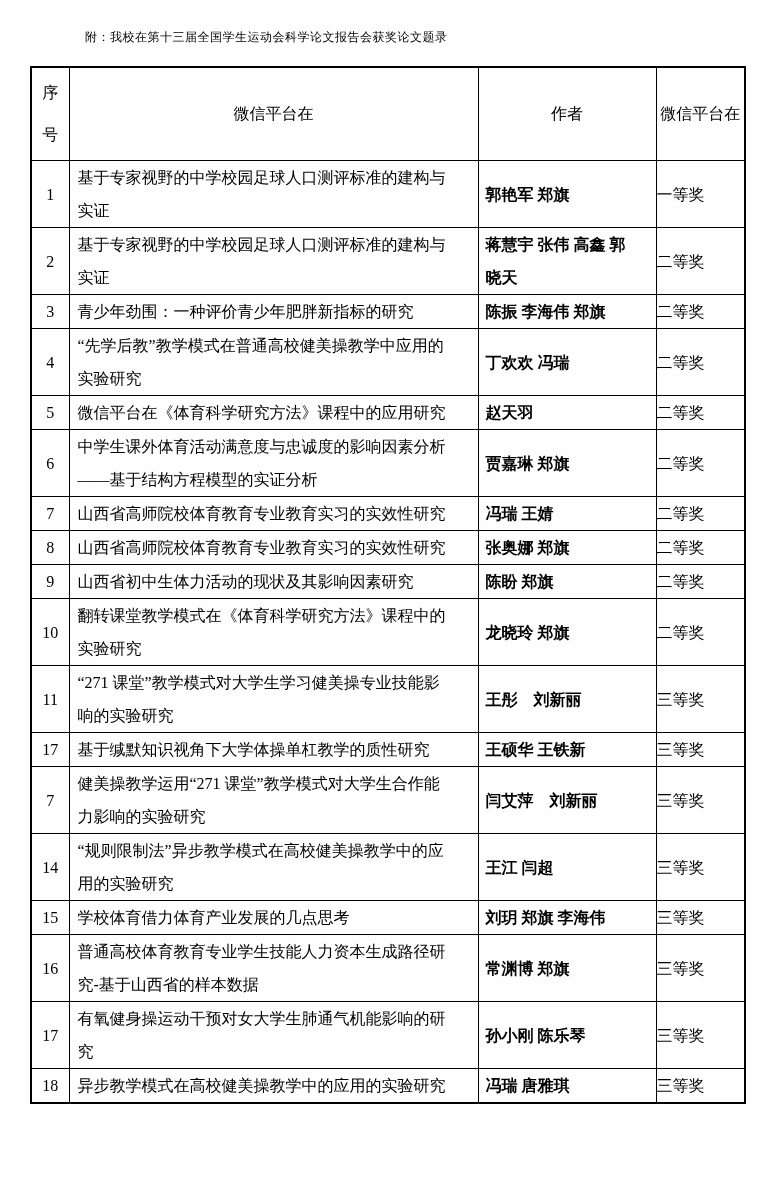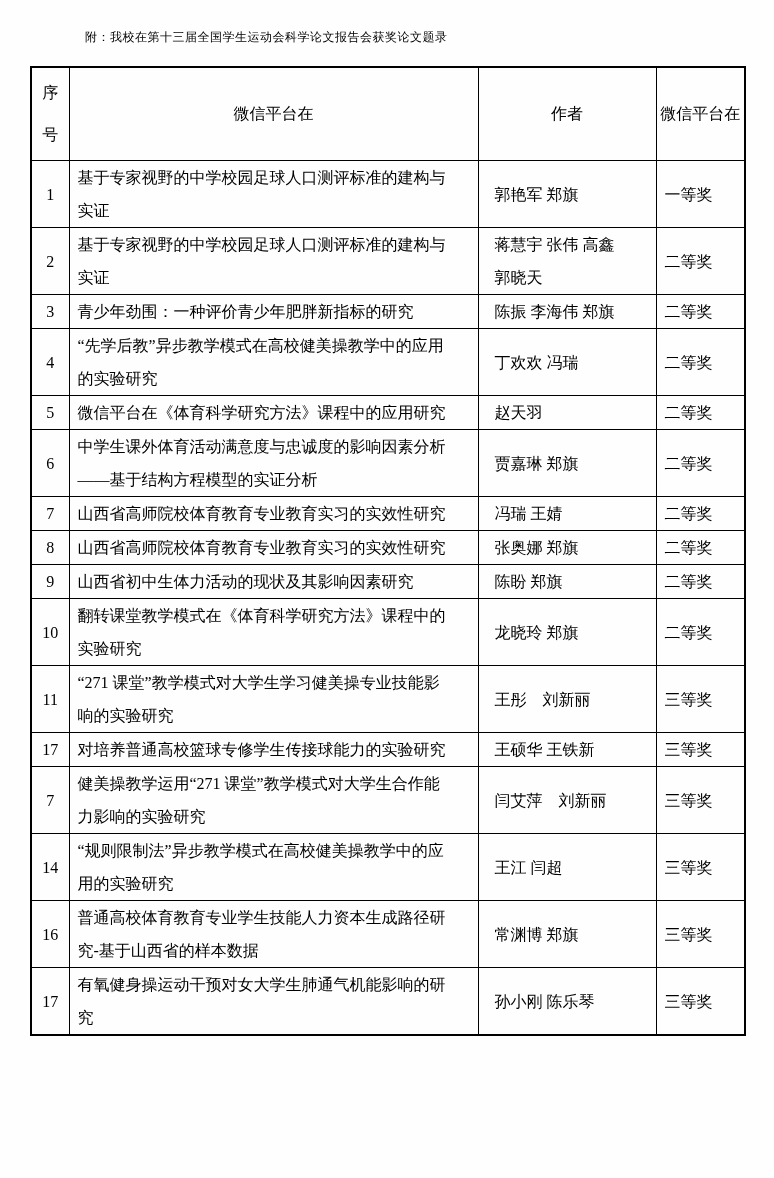--- a/index.html
+++ b/index.html
@@ -54,26 +54,27 @@
   td.no {
     text-align: center;
     line-height: 33px;
   }
   td.title {
     padding: 0 30px 0 8px;
     line-height: 33px;
     word-break: break-all;
   }
   td.authors {
-    padding: 0 28px 0 16px;
+    padding: 0 28px 0 7px;
     line-height: 33px;
     word-break: break-all;
+    font-weight: bold;
   }
   td.award {
-    padding-left: 8px;
+    padding-left: 0;
     line-height: 33px;
   }
 </style>
 </head>
 <body>
 
 <div class="page">
   <div class="doc-title">附：我校在第十三届全国学生运动会科学论文报告会获奖论文题录</div>
 
   <table class="awards">
@@ -106,21 +107,21 @@
           <td class="award">二等奖</td>
         </tr>
         <tr>
           <td class="no">3</td>
           <td class="title">青少年劲围：一种评价青少年肥胖新指标的研究</td>
           <td class="authors">陈振 李海伟 郑旗</td>
           <td class="award">二等奖</td>
         </tr>
         <tr>
           <td class="no">4</td>
-          <td class="title">“先学后教”异步教学模式在高校健美操教学中的应用的实验研究</td>
+          <td class="title">“先学后教”教学模式在普通高校健美操教学中应用的实验研究</td>
           <td class="authors">丁欢欢 冯瑞</td>
           <td class="award">二等奖</td>
         </tr>
         <tr>
           <td class="no">5</td>
           <td class="title">微信平台在《体育科学研究方法》课程中的应用研究</td>
           <td class="authors">赵天羽</td>
           <td class="award">二等奖</td>
         </tr>
         <tr>
@@ -154,43 +155,55 @@
           <td class="award">二等奖</td>
         </tr>
         <tr>
           <td class="no">11</td>
           <td class="title">“271 课堂”教学模式对大学生学习健美操专业技能影响的实验研究</td>
           <td class="authors">王彤　刘新丽</td>
           <td class="award">三等奖</td>
         </tr>
         <tr>
           <td class="no">17</td>
-          <td class="title">对培养普通高校篮球专修学生传接球能力的实验研究</td>
+          <td class="title">基于缄默知识视角下大学体操单杠教学的质性研究</td>
           <td class="authors">王硕华 王铁新</td>
           <td class="award">三等奖</td>
         </tr>
         <tr>
           <td class="no">7</td>
           <td class="title">健美操教学运用“271 课堂”教学模式对大学生合作能力影响的实验研究</td>
           <td class="authors">闫艾萍　刘新丽</td>
           <td class="award">三等奖</td>
         </tr>
         <tr>
           <td class="no">14</td>
           <td class="title">“规则限制法”异步教学模式在高校健美操教学中的应用的实验研究</td>
           <td class="authors">王江 闫超</td>
           <td class="award">三等奖</td>
         </tr>
         <tr>
+          <td class="no">15</td>
+          <td class="title">学校体育借力体育产业发展的几点思考</td>
+          <td class="authors">刘玥 郑旗 李海伟</td>
+          <td class="award">三等奖</td>
+        </tr>
+        <tr>
           <td class="no">16</td>
           <td class="title">普通高校体育教育专业学生技能人力资本生成路径研究-基于山西省的样本数据</td>
           <td class="authors">常渊博 郑旗</td>
           <td class="award">三等奖</td>
         </tr>
         <tr>
           <td class="no">17</td>
           <td class="title">有氧健身操运动干预对女大学生肺通气机能影响的研究</td>
           <td class="authors">孙小刚 陈乐琴</td>
+          <td class="award">三等奖</td>
+        </tr>
+        <tr>
+          <td class="no">18</td>
+          <td class="title">异步教学模式在高校健美操教学中的应用的实验研究</td>
+          <td class="authors">冯瑞 唐雅琪</td>
           <td class="award">三等奖</td>
         </tr>
       </tbody>
   </table>
 </div>
 
 </body></html>

